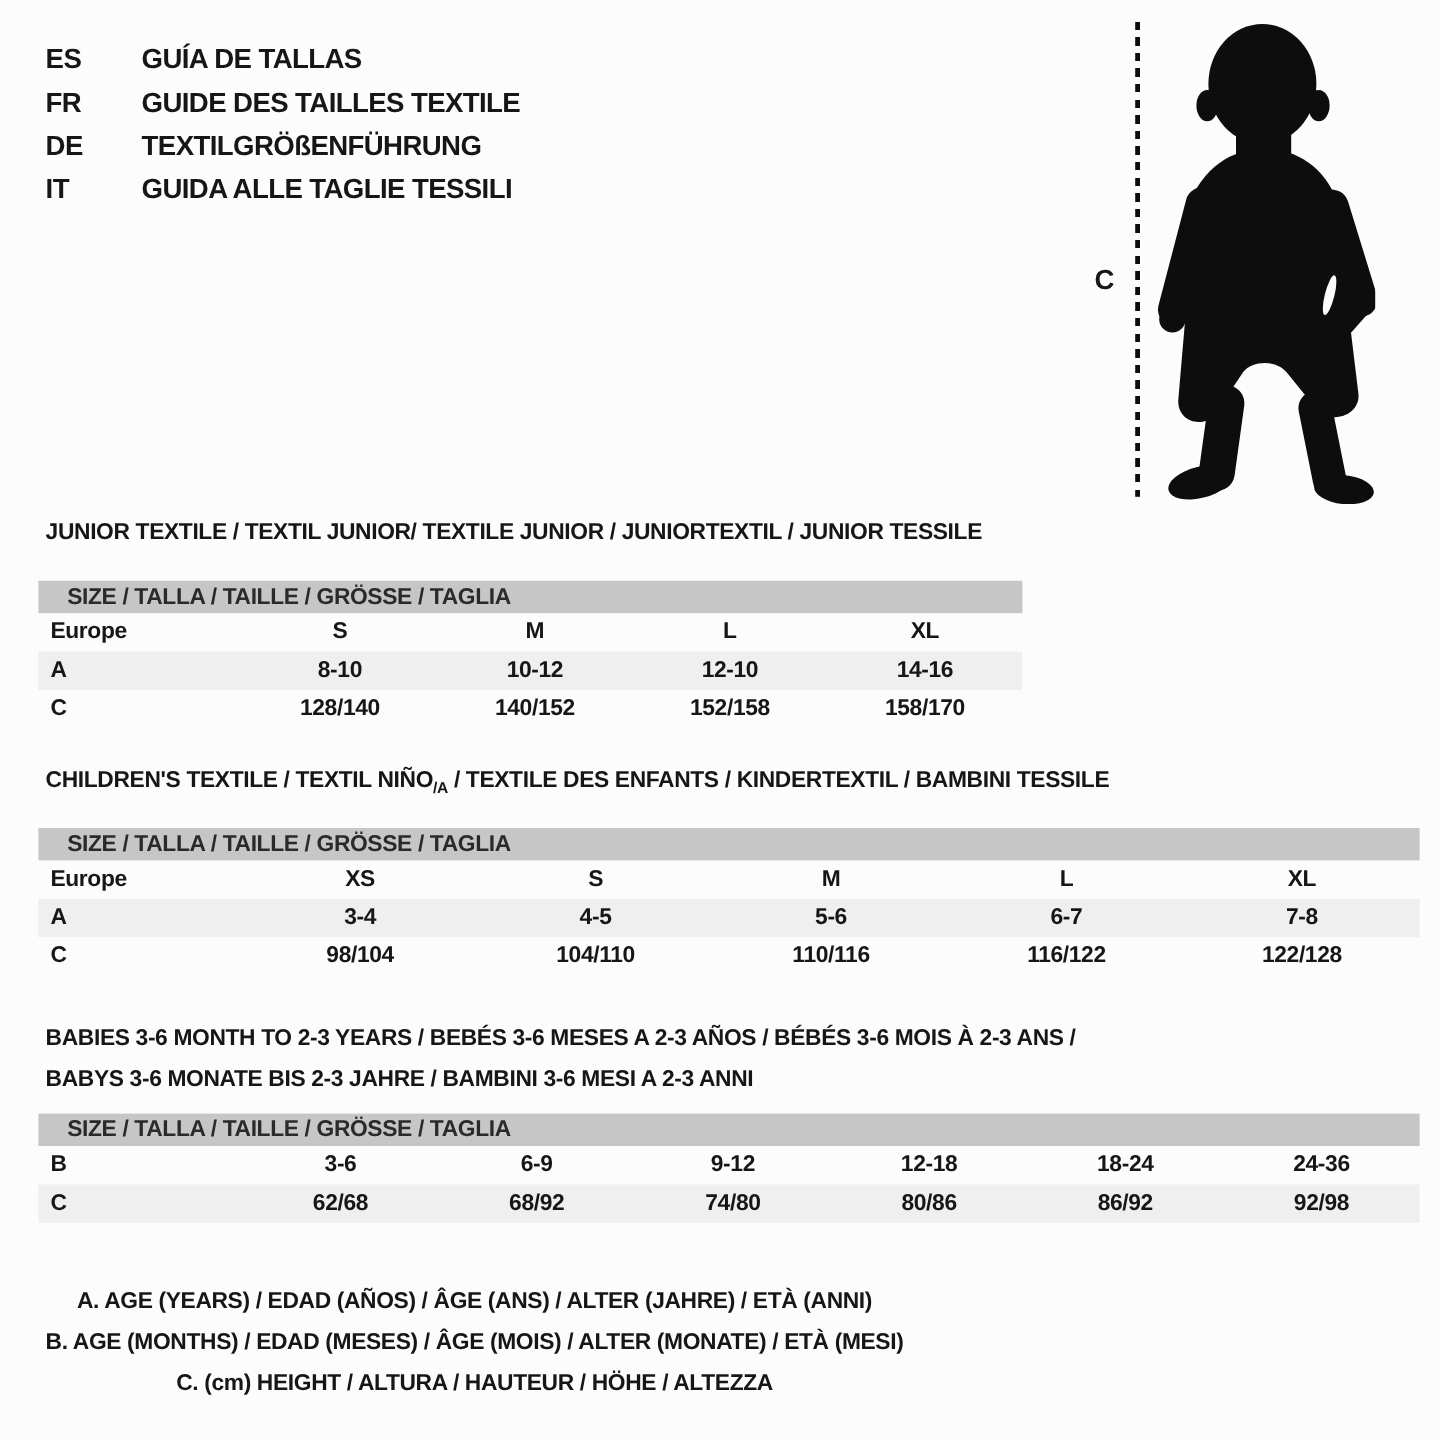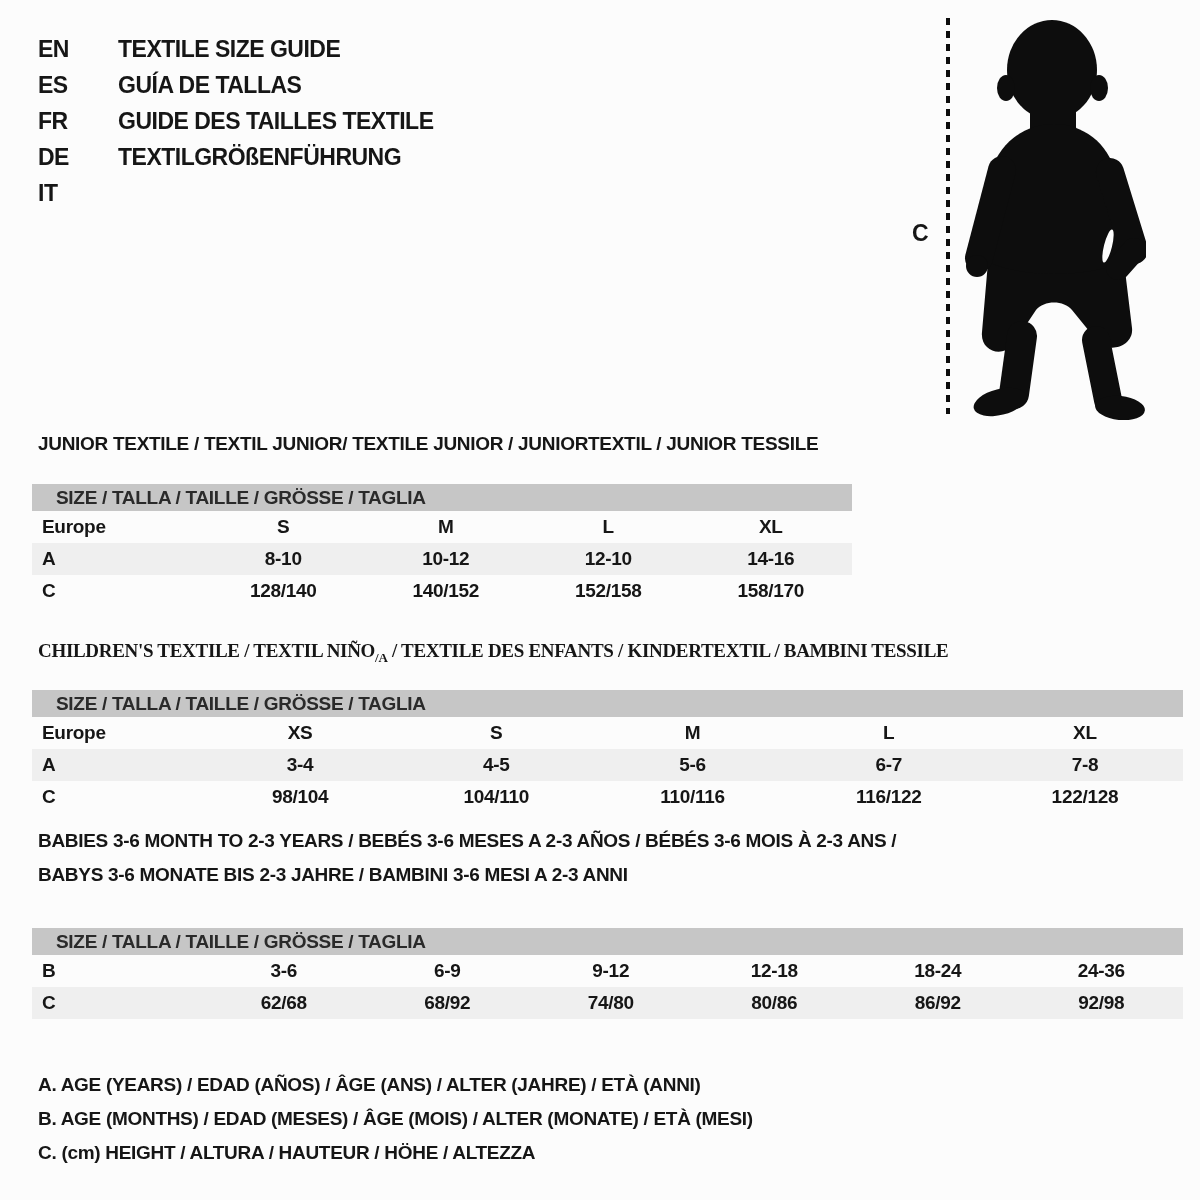--- a/index.html
+++ b/index.html
@@ -33,46 +33,43 @@
   .t-head{
     height:27px;line-height:27px;background:var(--header-bar,#c6c6c6);
     padding-left:24px;font-size:19px;letter-spacing:-0.3px;color:#2a2a2a;
   }
   .t-row{display:flex;height:32px;align-items:center;font-size:19px;letter-spacing:-0.3px;justify-content:space-between;}
   .t-row.shaded{background:var(--shaded-row,#efefef);}
   .t-label{width:170px;padding-left:10px;text-align:left;box-sizing:border-box;}
   .t-cell{flex:1;text-align:center;}
   
   .footnotes{position:absolute;left:38px;top:1068px;}
-  .footnote{font-size:19px;font-weight:bold;letter-spacing:-0.3px;line-height:34px;white-space:nowrap;}
+  .footnote{font-size:19px;font-weight:bold;letter-spacing:-0.3px;line-height:34px;white-space:nowrap;text-align:center;}
 </style>
 </head>
 <body>
 
 <div class="page">
 
   <div class="lang-block">
-    <div class="lang-row">
-      <span class="lang-code">EN</span>
-      <span class="lang-label">TEXTILE SIZE GUIDE</span>
-    </div>
     <div class="lang-row">
       <span class="lang-code">ES</span>
       <span class="lang-label">GUÍA DE TALLAS</span>
     </div>
     <div class="lang-row">
       <span class="lang-code">FR</span>
       <span class="lang-label">GUIDE DES TAILLES TEXTILE</span>
     </div>
     <div class="lang-row">
       <span class="lang-code">DE</span>
       <span class="lang-label">TEXTILGRÖßENFÜHRUNG</span>
     </div>
     <div class="lang-row">
       <span class="lang-code">IT</span>
+      <span class="lang-label">GUIDA ALLE TAGLIE TESSILI</span>
     </div>
   </div>
 
   <div class="measure-line"></div>
   <div class="measure-label">C</div>
   <svg class="silhouette" viewBox="0 0 184 408" aria-hidden="true">
     <g fill="currentColor" stroke="none">
       <ellipse cx="90" cy="58" rx="45" ry="50"></ellipse>
       <ellipse cx="44" cy="76" rx="9" ry="13"></ellipse>
       <ellipse cx="137" cy="76" rx="9" ry="13"></ellipse>
@@ -114,21 +111,21 @@
       </div>
       <div class="t-row">
         <div class="t-label">C</div>
         <div class="t-cell">128/140</div>
         <div class="t-cell">140/152</div>
         <div class="t-cell">152/158</div>
         <div class="t-cell">158/170</div>
       </div>
     </div>
 
-  <div class="sec-title" style="top:640px;font-family:Liberation Serif, serif;"><span>CHILDREN'S TEXTILE / TEXTIL NIÑO</span><sub>/A</sub><span> / TEXTILE DES ENFANTS / KINDERTEXTIL / BAMBINI TESSILE</span></div>
+  <div class="sec-title" style="top:640px;"><span>CHILDREN'S TEXTILE / TEXTIL NIÑO</span><sub>/A</sub><span> / TEXTILE DES ENFANTS / KINDERTEXTIL / BAMBINI TESSILE</span></div>
   <div class="stable" style="left:32px;top:690px;width:1151px;">
       <div class="t-head">SIZE / TALLA / TAILLE / GRÖSSE / TAGLIA</div>
       <div class="t-row">
         <div class="t-label">Europe</div>
         <div class="t-cell">XS</div>
         <div class="t-cell">S</div>
         <div class="t-cell">M</div>
         <div class="t-cell">L</div>
         <div class="t-cell">XL</div>
       </div>
@@ -143,21 +140,21 @@
       <div class="t-row">
         <div class="t-label">C</div>
         <div class="t-cell">98/104</div>
         <div class="t-cell">104/110</div>
         <div class="t-cell">110/116</div>
         <div class="t-cell">116/122</div>
         <div class="t-cell">122/128</div>
       </div>
     </div>
 
-  <div class="sec-title" style="top:824px;line-height:34px;">
+  <div class="sec-title" style="top:849px;line-height:34px;">
     <div>BABIES 3-6 MONTH TO 2-3 YEARS / BEBÉS 3-6 MESES A 2-3 AÑOS / BÉBÉS 3-6 MOIS À 2-3 ANS /</div>
     <div>BABYS 3-6 MONATE BIS 2-3 JAHRE / BAMBINI 3-6 MESI A 2-3 ANNI</div>
   </div>
   <div class="stable" style="left:32px;top:928px;width:1151px;">
       <div class="t-head">SIZE / TALLA / TAILLE / GRÖSSE / TAGLIA</div>
       <div class="t-row">
         <div class="t-label">B</div>
         <div class="t-cell">3-6</div>
         <div class="t-cell">6-9</div>
         <div class="t-cell">9-12</div>

